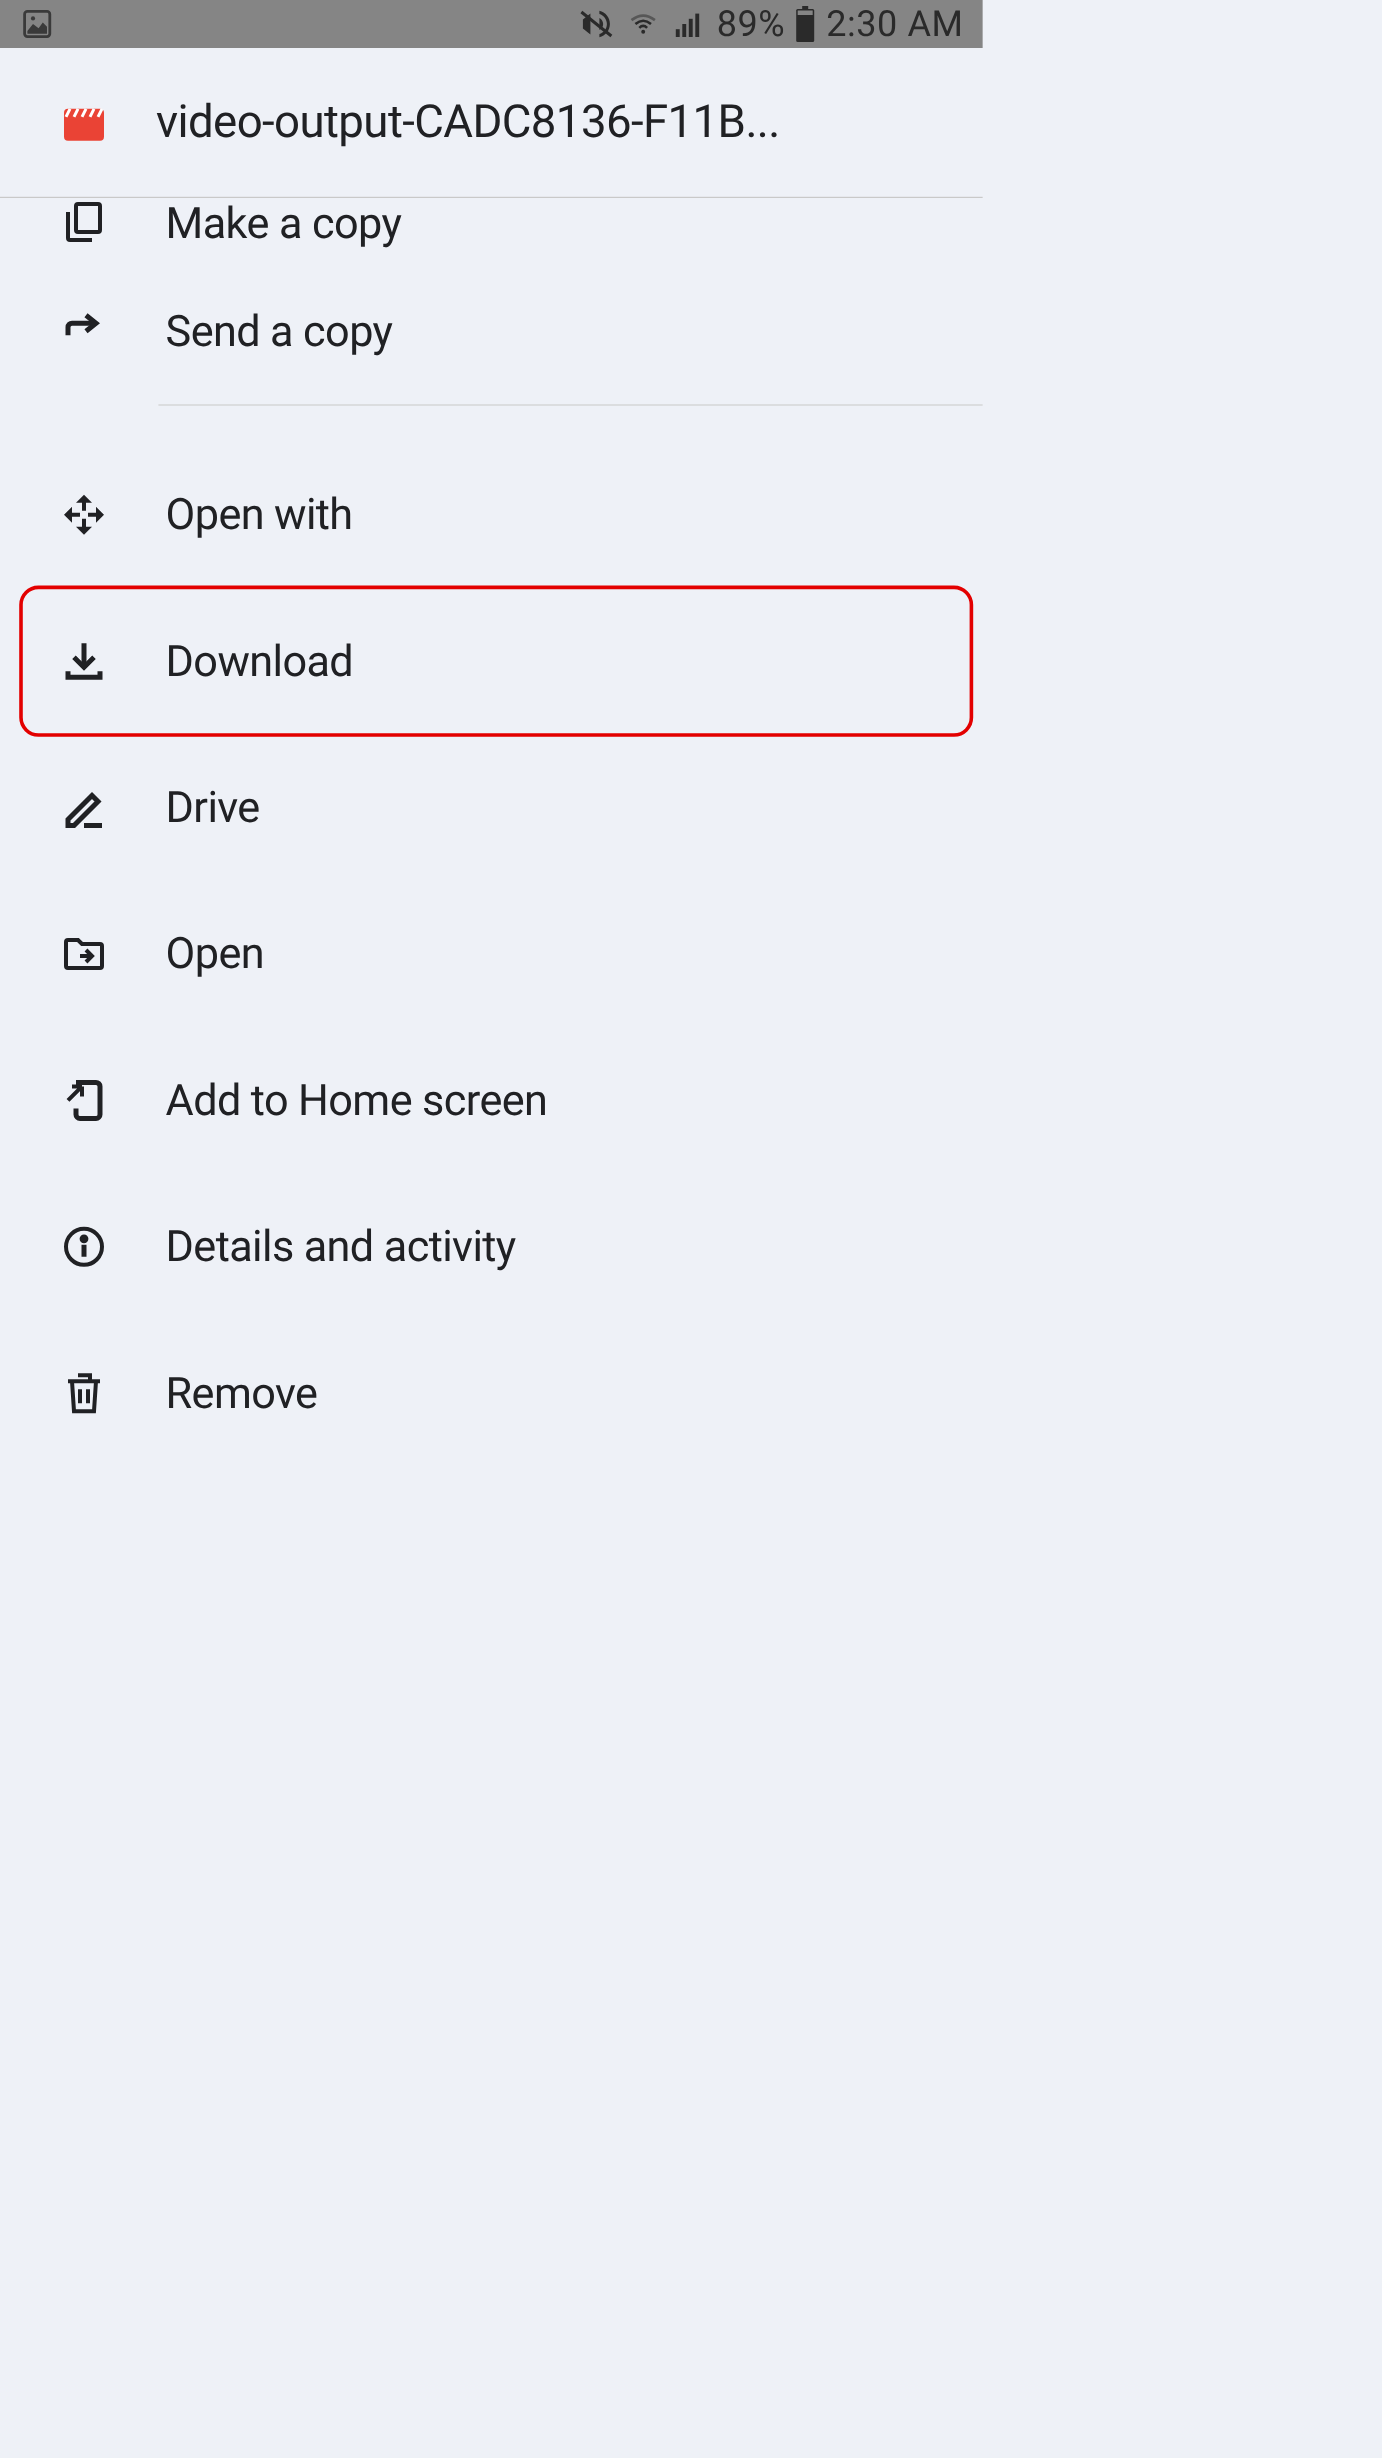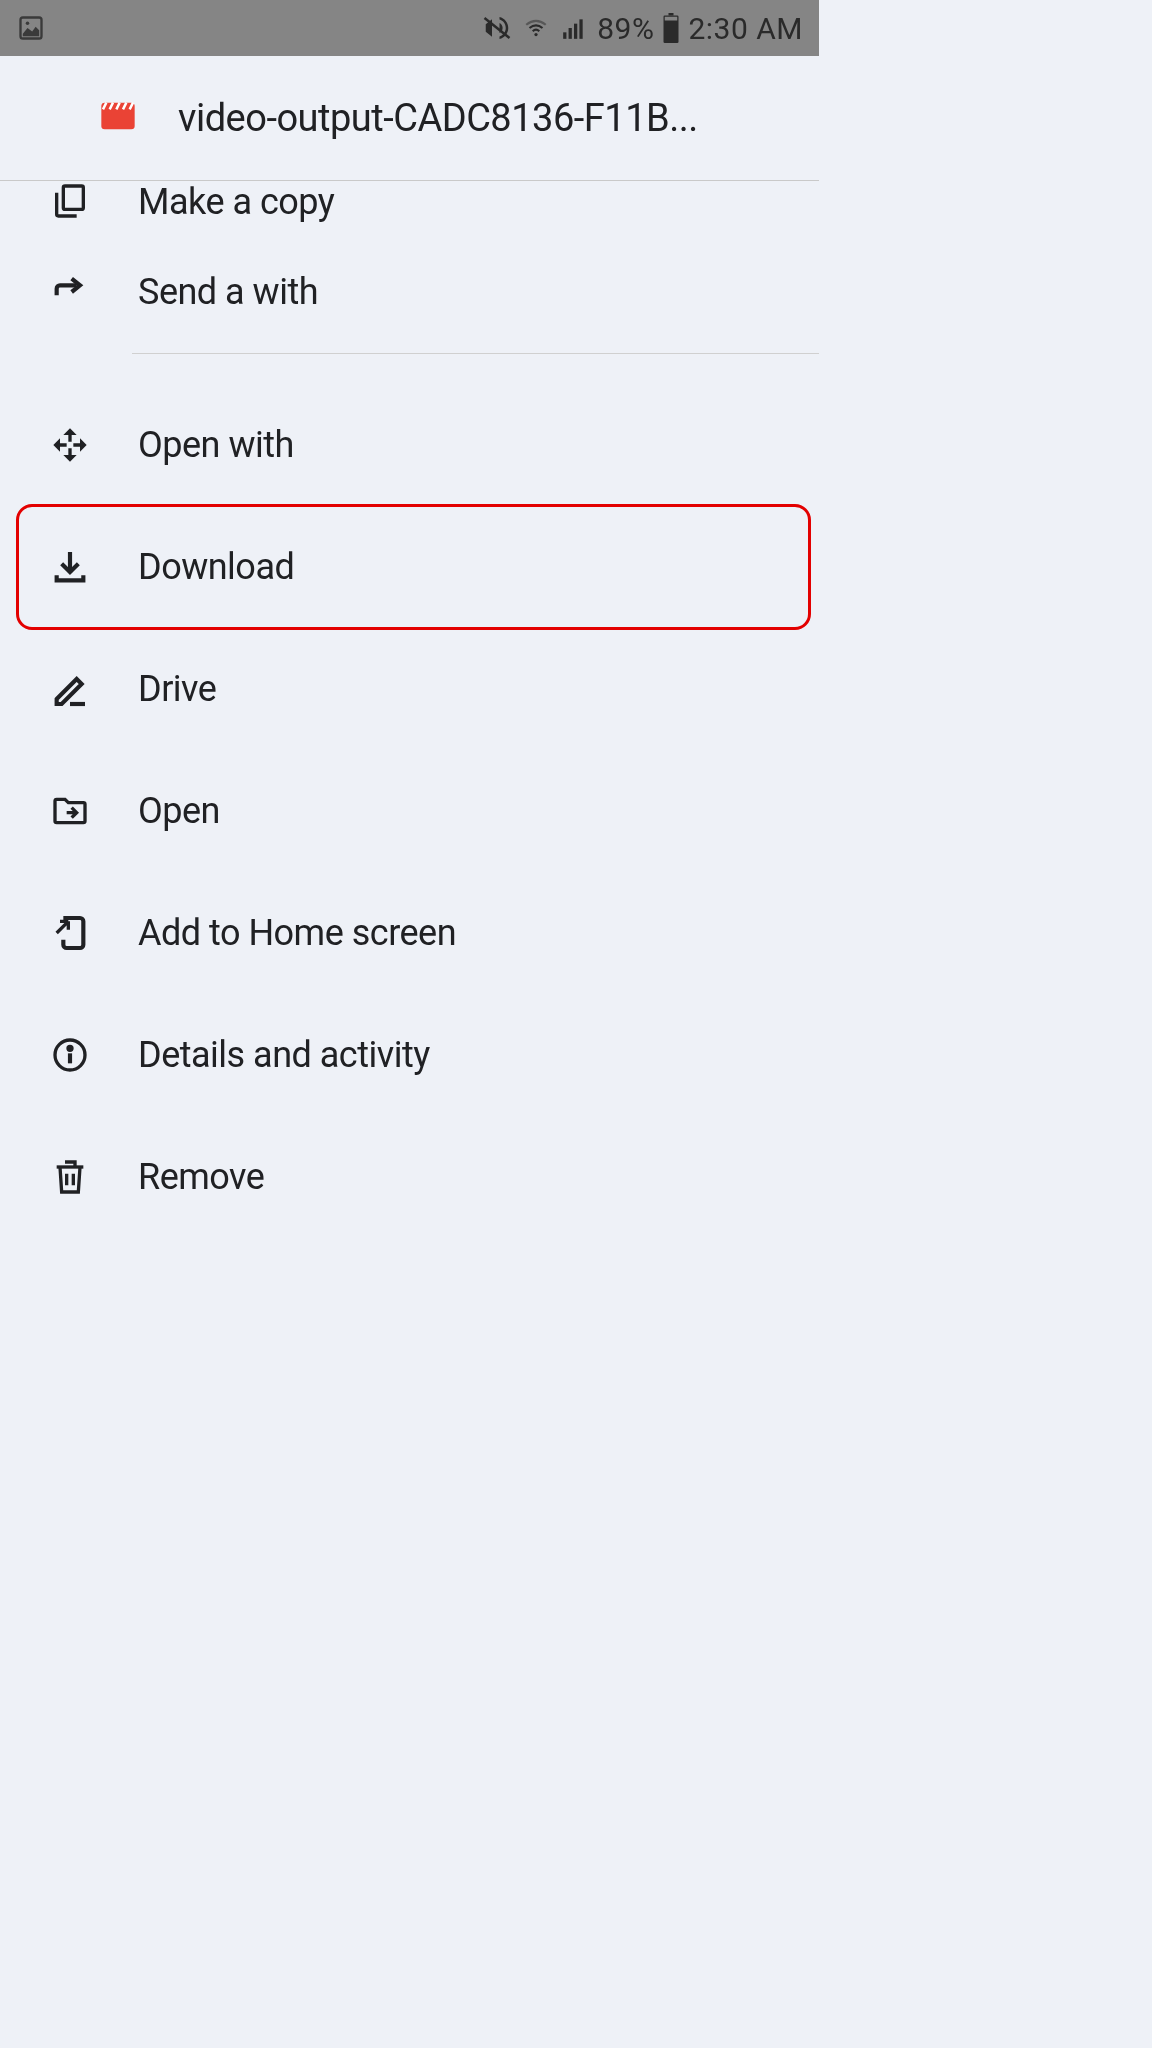--- a/index.html
+++ b/index.html
@@ -10,21 +10,21 @@
     body {
       font-family: Roboto, 'Helvetica Neue', Arial, sans-serif;
       background: #eef1f7;
       width: 819px;
       height: 1456px;
       overflow: hidden;
       position: relative;
     }
     .status-bar {
       background: #858585;
-      height: 56px;
+      height: 40px;
       display: flex;
       align-items: center;
       justify-content: space-between;
       padding: 0 16px;
     }
     .status-left {
       display: flex;
       align-items: center;
     }
     .status-right {
@@ -33,24 +33,23 @@
       gap: 8px;
       color: #2a2a2a;
     }
     .status-text {
       font-size: 30px;
       color: #2a2a2a;
       letter-spacing: 0.5px;
     }
     .file-header {
       display: flex;
-      align-items: flex-start;
+      align-items: flex-end;
       padding: 40px 28px 40px 50px;
       gap: 40px;
-      margin-left: 48px;
     }
     .file-icon {
       width: 40px;
       height: 40px;
       flex-shrink: 0;
     }
     .file-title {
       font-size: 38px;
       color: #202124;
       font-weight: 400;
@@ -184,21 +183,21 @@
     <span class="menu-label" style="margin-top: 22px;">Make a copy</span>
   </div>
 
   <div class="menu-item">
     <span class="menu-icon">
       <svg width="40" height="40" viewBox="0 0 24 24" fill="none" stroke="#202124" stroke-width="2.5">
         <path d="M4 14 V10 A2 2 0 0 1 6 8 H16"></path>
         <path d="M13 4 L18 8 L13 12" fill="none"></path>
       </svg>
     </span>
-    <span class="menu-label">Send a with</span>
+    <span class="menu-label">Send a copy</span>
   </div>
 
   <div class="divider-partial"></div>
 
   <div class="menu-item" style="margin-top: 30px;">
     <span class="menu-icon">
       <svg width="40" height="40" viewBox="0 0 24 24" fill="#202124">
         <path d="M12 2 L8 6 H11 V10 H13 V6 H16 Z"></path>
         <path d="M12 22 L16 18 H13 V14 H11 V18 H8 Z"></path>
         <path d="M2 12 L6 8 V11 H10 V13 H6 V16 Z"></path>

